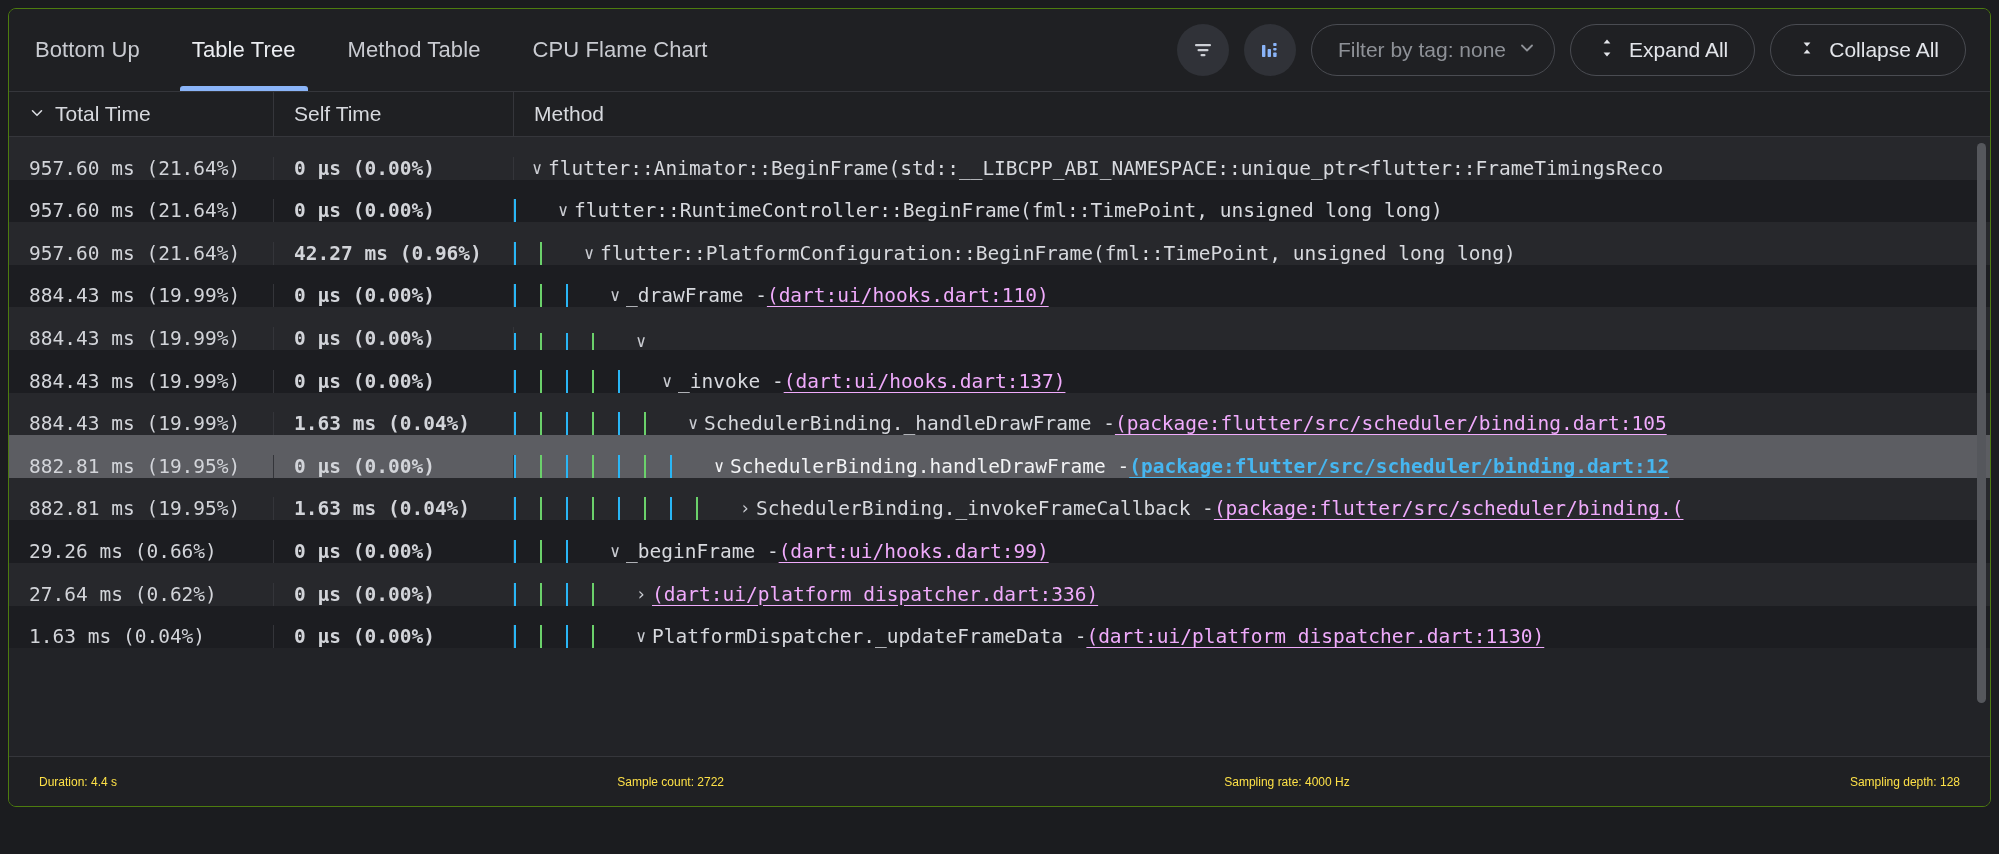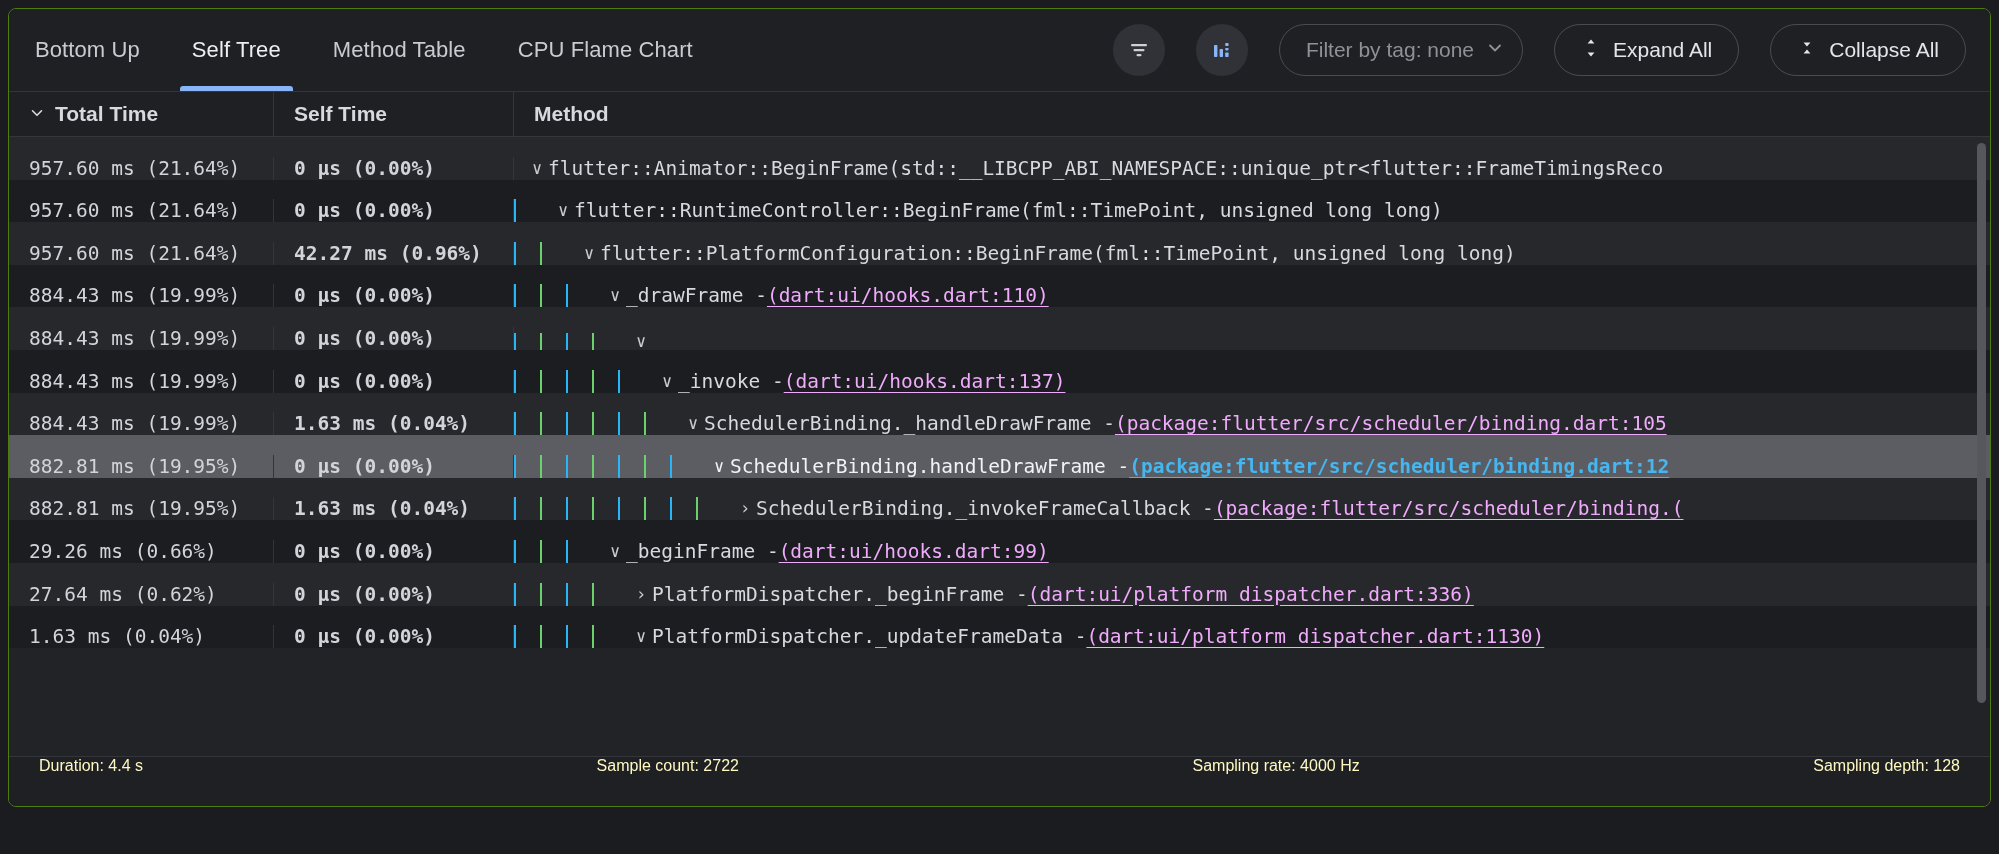--- a/index.html
+++ b/index.html
@@ -47,21 +47,21 @@
     position: absolute;
     left: 14px; right: 14px; bottom: 0;
     height: 5px;
     background: var(--accent, #8ab4f8);
     border-radius: 3px 3px 0 0;
   }
   .tool-right {
     margin-left: auto;
     display: flex;
     align-items: center;
-    gap: 31px;
+    gap: 15px;
   }
   .icon-btn {
     width: 52px; height: 52px;
     border-radius: 26px;
     background: #303238;
     display: flex; align-items: center; justify-content: center;
     cursor: pointer;
     border: none;
   }
   .icon-btn svg { display: block; }
@@ -101,21 +101,20 @@
   }
   .th {
     font-size: 21px;
     color: #d7d9de;
     height: 100%;
     display: flex; align-items: center;
     padding-left: 20px;
     border-right: 1px solid #35363b;
     cursor: pointer;
     gap: 10px;
-    font-weight: bold;
   }
   .th.c-total { width: 265px; flex: 0 0 265px; }
   .th.c-self  { width: 240px; flex: 0 0 240px; }
   .th.c-method{ flex: 1 1 auto; border-right: none; }
 
   .tbody {
     flex: 1 1 auto;
     overflow: hidden;
     position: relative;
   }
@@ -199,39 +198,40 @@
     border-radius: 5px;
   }
 
   
   .statusbar {
     height: 50px;
     flex: 0 0 50px;
     background: #1f2023;
     border-top: 1px solid #35363b;
     display: flex;
+    align-items: center;
     padding: 0 30px;
-    color: #fef9c3;
-    font-size: 16px;
+    color: #fde047;
+    font-size: 12px;
   }
   .status-item { white-space: nowrap; }
   .status-spacer { flex: 1 1 auto; }
 </style>
 </head>
 <body>
 
 <div id="app">
 
   <div class="toolbar">
     <div class="tabs">
       <div class="tab">
         <span>Bottom Up</span>
       </div>
       <div class="tab active">
-        <span>Self Tree</span>
+        <span>Table Tree</span>
       </div>
       <div class="tab">
         <span>Method Table</span>
       </div>
       <div class="tab">
         <span>CPU Flame Chart</span>
       </div>
     </div>
 
     <div class="tool-right">
@@ -474,21 +474,20 @@
           <div class="cell c-self">0 µs (0.00%)</div>
           <div class="cell c-method">
             <div class="guides">
               <div class="guide g-blue"></div>
               <div class="guide g-green"></div>
               <div class="guide g-blue"></div>
               <div class="guide g-green"></div>
             </div>
             <div class="m-content" style="padding-left: 116px;">
               <span class="twisty">›</span>
-              <span class="m-name">PlatformDispatcher._beginFrame - </span>
               <span class="m-link">(dart:ui/platform_dispatcher.dart:336)</span>
             </div>
           </div>
         </div>
         <div class="row even">
           <div class="cell c-total">1.63 ms (0.04%)</div>
           <div class="cell c-self">0 µs (0.00%)</div>
           <div class="cell c-method">
             <div class="guides">
               <div class="guide g-blue"></div>

